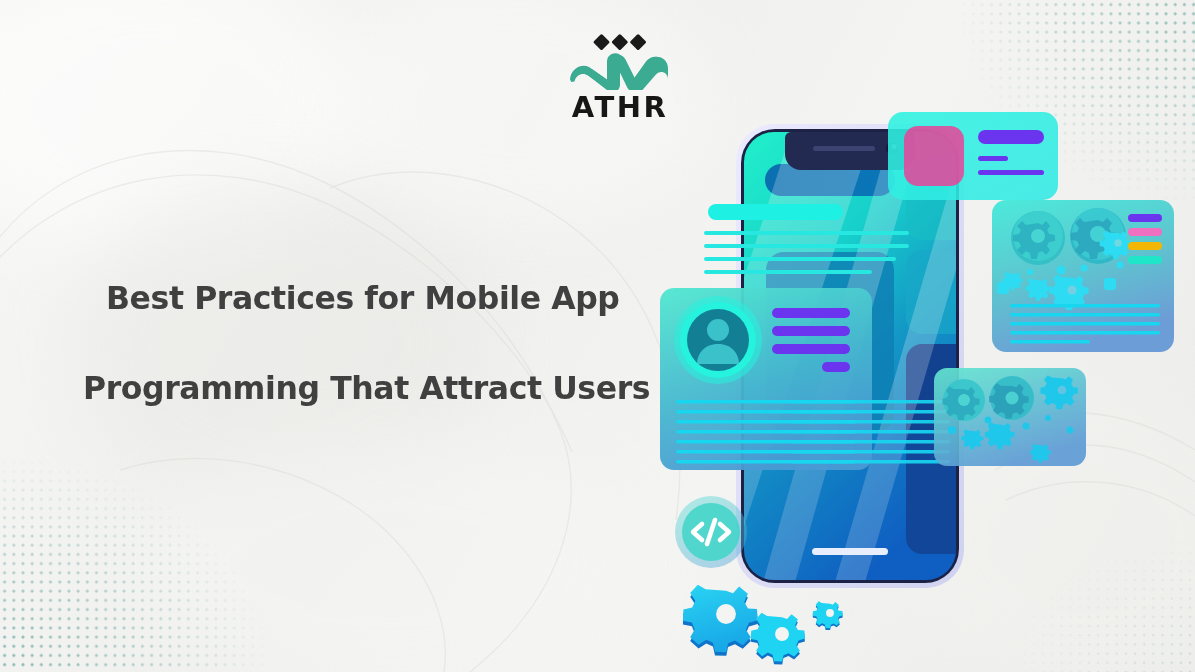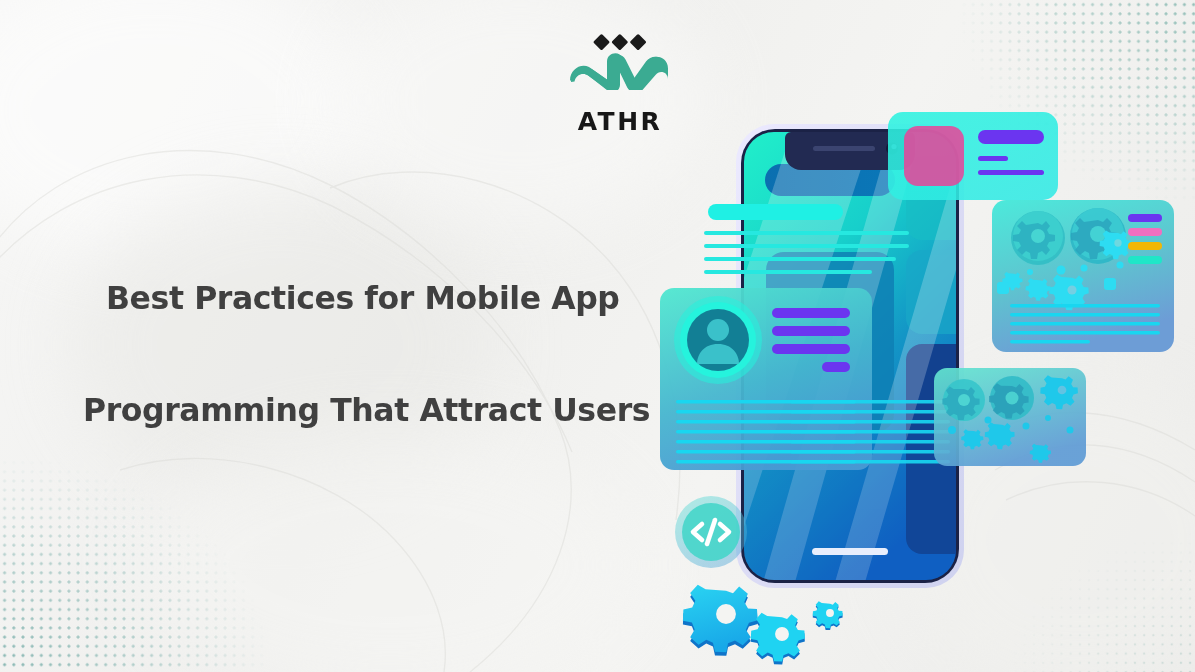--- a/index.html
+++ b/index.html
@@ -61,41 +61,41 @@
 
   
   #logo {
     position:absolute; left:560px; top:34px; width:120px; height:92px;
     text-align:center;
   }
   #logo-mark { display:block; margin:0 auto; }
   #logo-word {
     font-family:"DejaVu Sans", sans-serif;
     font-weight:bold;
-    font-size:25px;
+    font-size:29px;
     letter-spacing:2.5px;
     color:#171717;
     line-height:1;
-    margin-top:19px;
+    margin-top:3px;
   }
 
   
   #headline {
     position:absolute; left:106px; top:283px; width:560px;
   }
   .head-line {
     font-family:"DejaVu Sans", sans-serif;
     font-weight:bold;
     font-size:31.5px;
     letter-spacing:-0.4px;
     color:#404040;
     line-height:1;
     white-space:nowrap;
   }
-  .head-line.l2 { margin-top:80px; margin-left:-23px; }
+  .head-line.l2 { margin-top:58px; margin-left:-23px; }
 
   
   #illustration { position:absolute; left:640px; top:100px; width:560px; height:572px; }
 </style>
 </head>
 <body>
 
 <div id="canvas">
   <div class="smudge sm1"></div>
   <div class="smudge sm2"></div>

